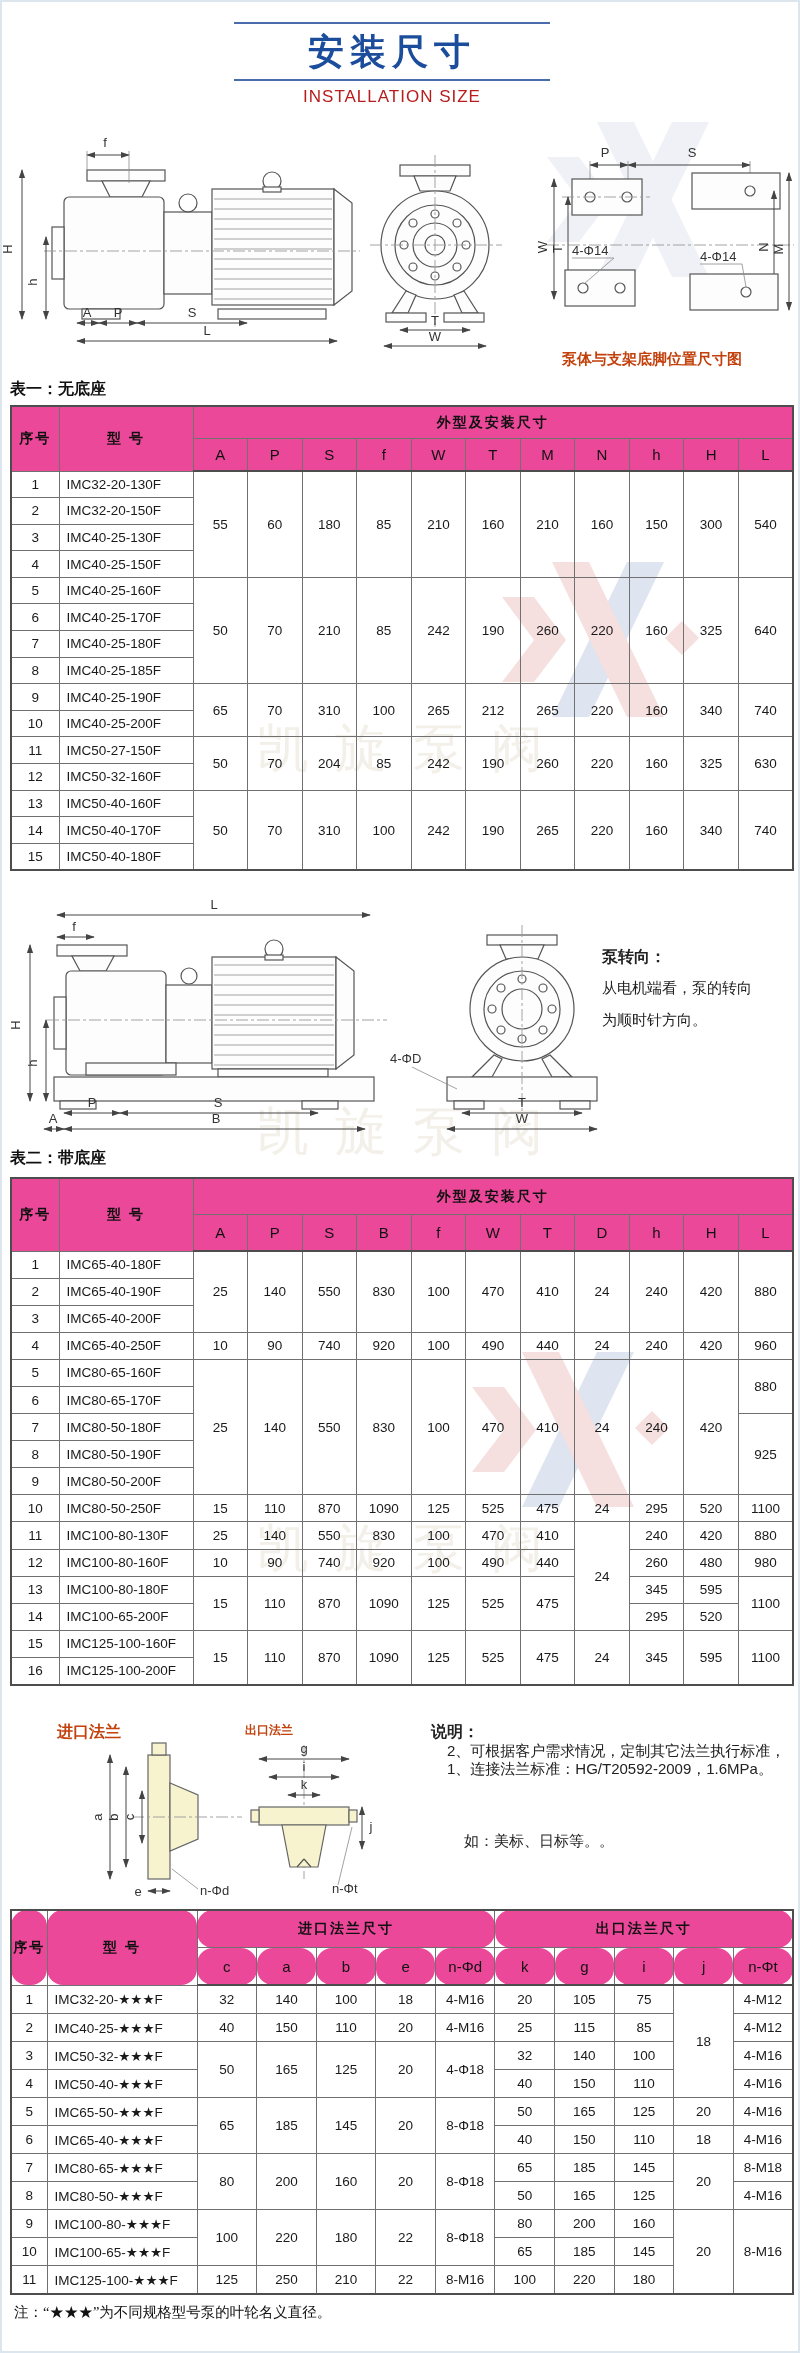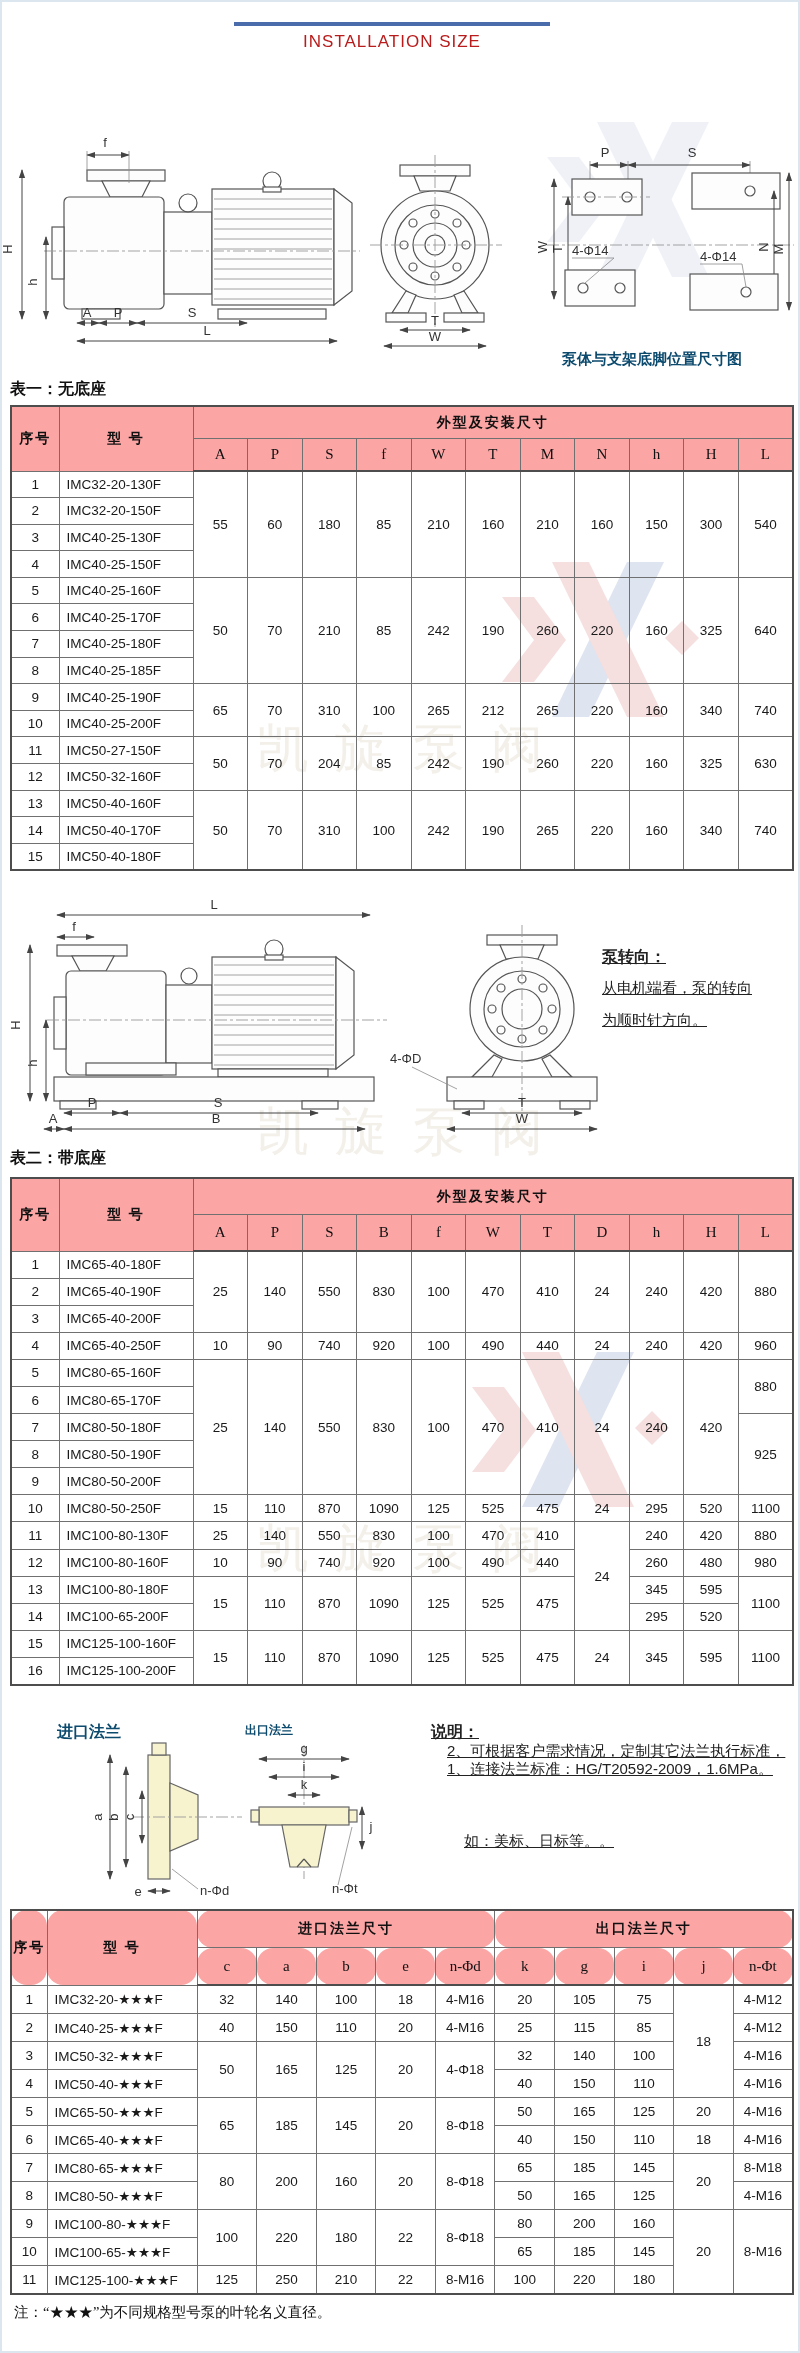--- a/index.html
+++ b/index.html
@@ -6,30 +6,30 @@
   .page{position:relative;width:796px;height:2349px;margin:0 auto;background:#ffffff;
         border:2px solid #dbe6ee;font-family:"Liberation Sans","DejaVu Sans",sans-serif;
         overflow:hidden;color:#1a1a1a;}
   
   .title-block{position:absolute;left:232px;top:20px;width:316px;text-align:center;z-index:2;}
   .rule{height:0;border-top:2px solid #4a6cab;}
   .page-title{margin:4px 0 2px 0;font-size:36px;font-weight:bold;color:#1c4d9c;letter-spacing:6px;}
   .page-subtitle{margin-top:6px;font-size:17px;font-weight:normal;color:#b91c1c;letter-spacing:1px;}
   
   .tbl-label{position:absolute;left:8px;font-size:16px;font-weight:bold;color:#111;z-index:3;}
-  .caption{position:absolute;font-size:15px;font-weight:bold;color:#0c4a6e;z-index:3;}
-  .note-line{position:absolute;font-size:15px;color:#222;z-index:3;text-decoration:underline;}
+  .caption{position:absolute;font-size:15px;font-weight:bold;color:#c2410c;z-index:3;}
+  .note-line{position:absolute;font-size:15px;color:#222;z-index:3;}
   .note-title{font-weight:bold;}
   .footnote{position:absolute;left:12px;top:2301px;font-size:14.5px;color:#111;z-index:3;
             font-family:"Liberation Serif","DejaVu Serif",serif;}
   
   table{position:absolute;left:8px;width:784px;border-collapse:collapse;table-layout:fixed;
         z-index:2;border:2px solid #4d4d4d;background:transparent;}
   th,td{border:1px solid #707070;text-align:center;padding:0;overflow:hidden;white-space:nowrap;}
-  thead th{background:#fca5a5;font-size:14px;color:#111;font-family:Liberation Serif, serif;}
+  thead th{background:#ec4899;font-size:14px;color:#111;}
   thead tr:first-child th{font-weight:bold;letter-spacing:2px;}
   thead tr:last-child th{font-weight:normal;font-size:15px;border-bottom:2px solid #4d4d4d;letter-spacing:0;}
   td{font-size:13.5px;background:transparent;}
   td.model{text-align:left;padding-left:7px;}
   .t1{top:403px;} .t1 th{height:31px;} .t1 td{height:25.6px;}
   .t2{top:1175px;} .t2 th{height:35px;} .t2 td{height:26.1px;}
   .t3{top:1907px;} .t3 th{height:36px;border-radius:16px;} .t3 td{height:27px;}
   
   .draw{position:absolute;left:0;z-index:1;}
   .dln{stroke:#555;stroke-width:1.2;fill:none;}
@@ -65,20 +65,21 @@
     <polygon points="50,175 125,20 162,20 87,175" fill="#2b4ea0"></polygon>
     <polygon points="50,20 87,20 162,175 125,175" fill="#2b4ea0"></polygon>
     <polygon points="0,55 32,55 64,98 32,140 0,140 32,98" fill="#2b4ea0"></polygon>
   </svg>
   <div class="wm-text" style="left:255px;top:712px;">凯旋泵阀</div>
   <div class="wm-text" style="left:255px;top:1095px;">凯旋泵阀</div>
   <div class="wm-text" style="left:255px;top:1512px;">凯旋泵阀</div>
 
   <div class="title-block">
     <div class="rule"></div>
+    <div class="page-title">安装尺寸</div>
     <div class="rule"></div>
     <div class="page-subtitle">INSTALLATION SIZE</div>
   </div>
 
   <svg class="draw" style="top:125px" width="796" height="250" viewBox="0 0 796 250">
     <defs>
       <marker id="ar" viewBox="0 0 10 10" refX="9" refY="5" markerWidth="9" markerHeight="9" orient="auto-start-reverse">
         <path d="M0,1.5 L10,5 L0,8.5 z" fill="#444"></path>
       </marker>
     </defs>

